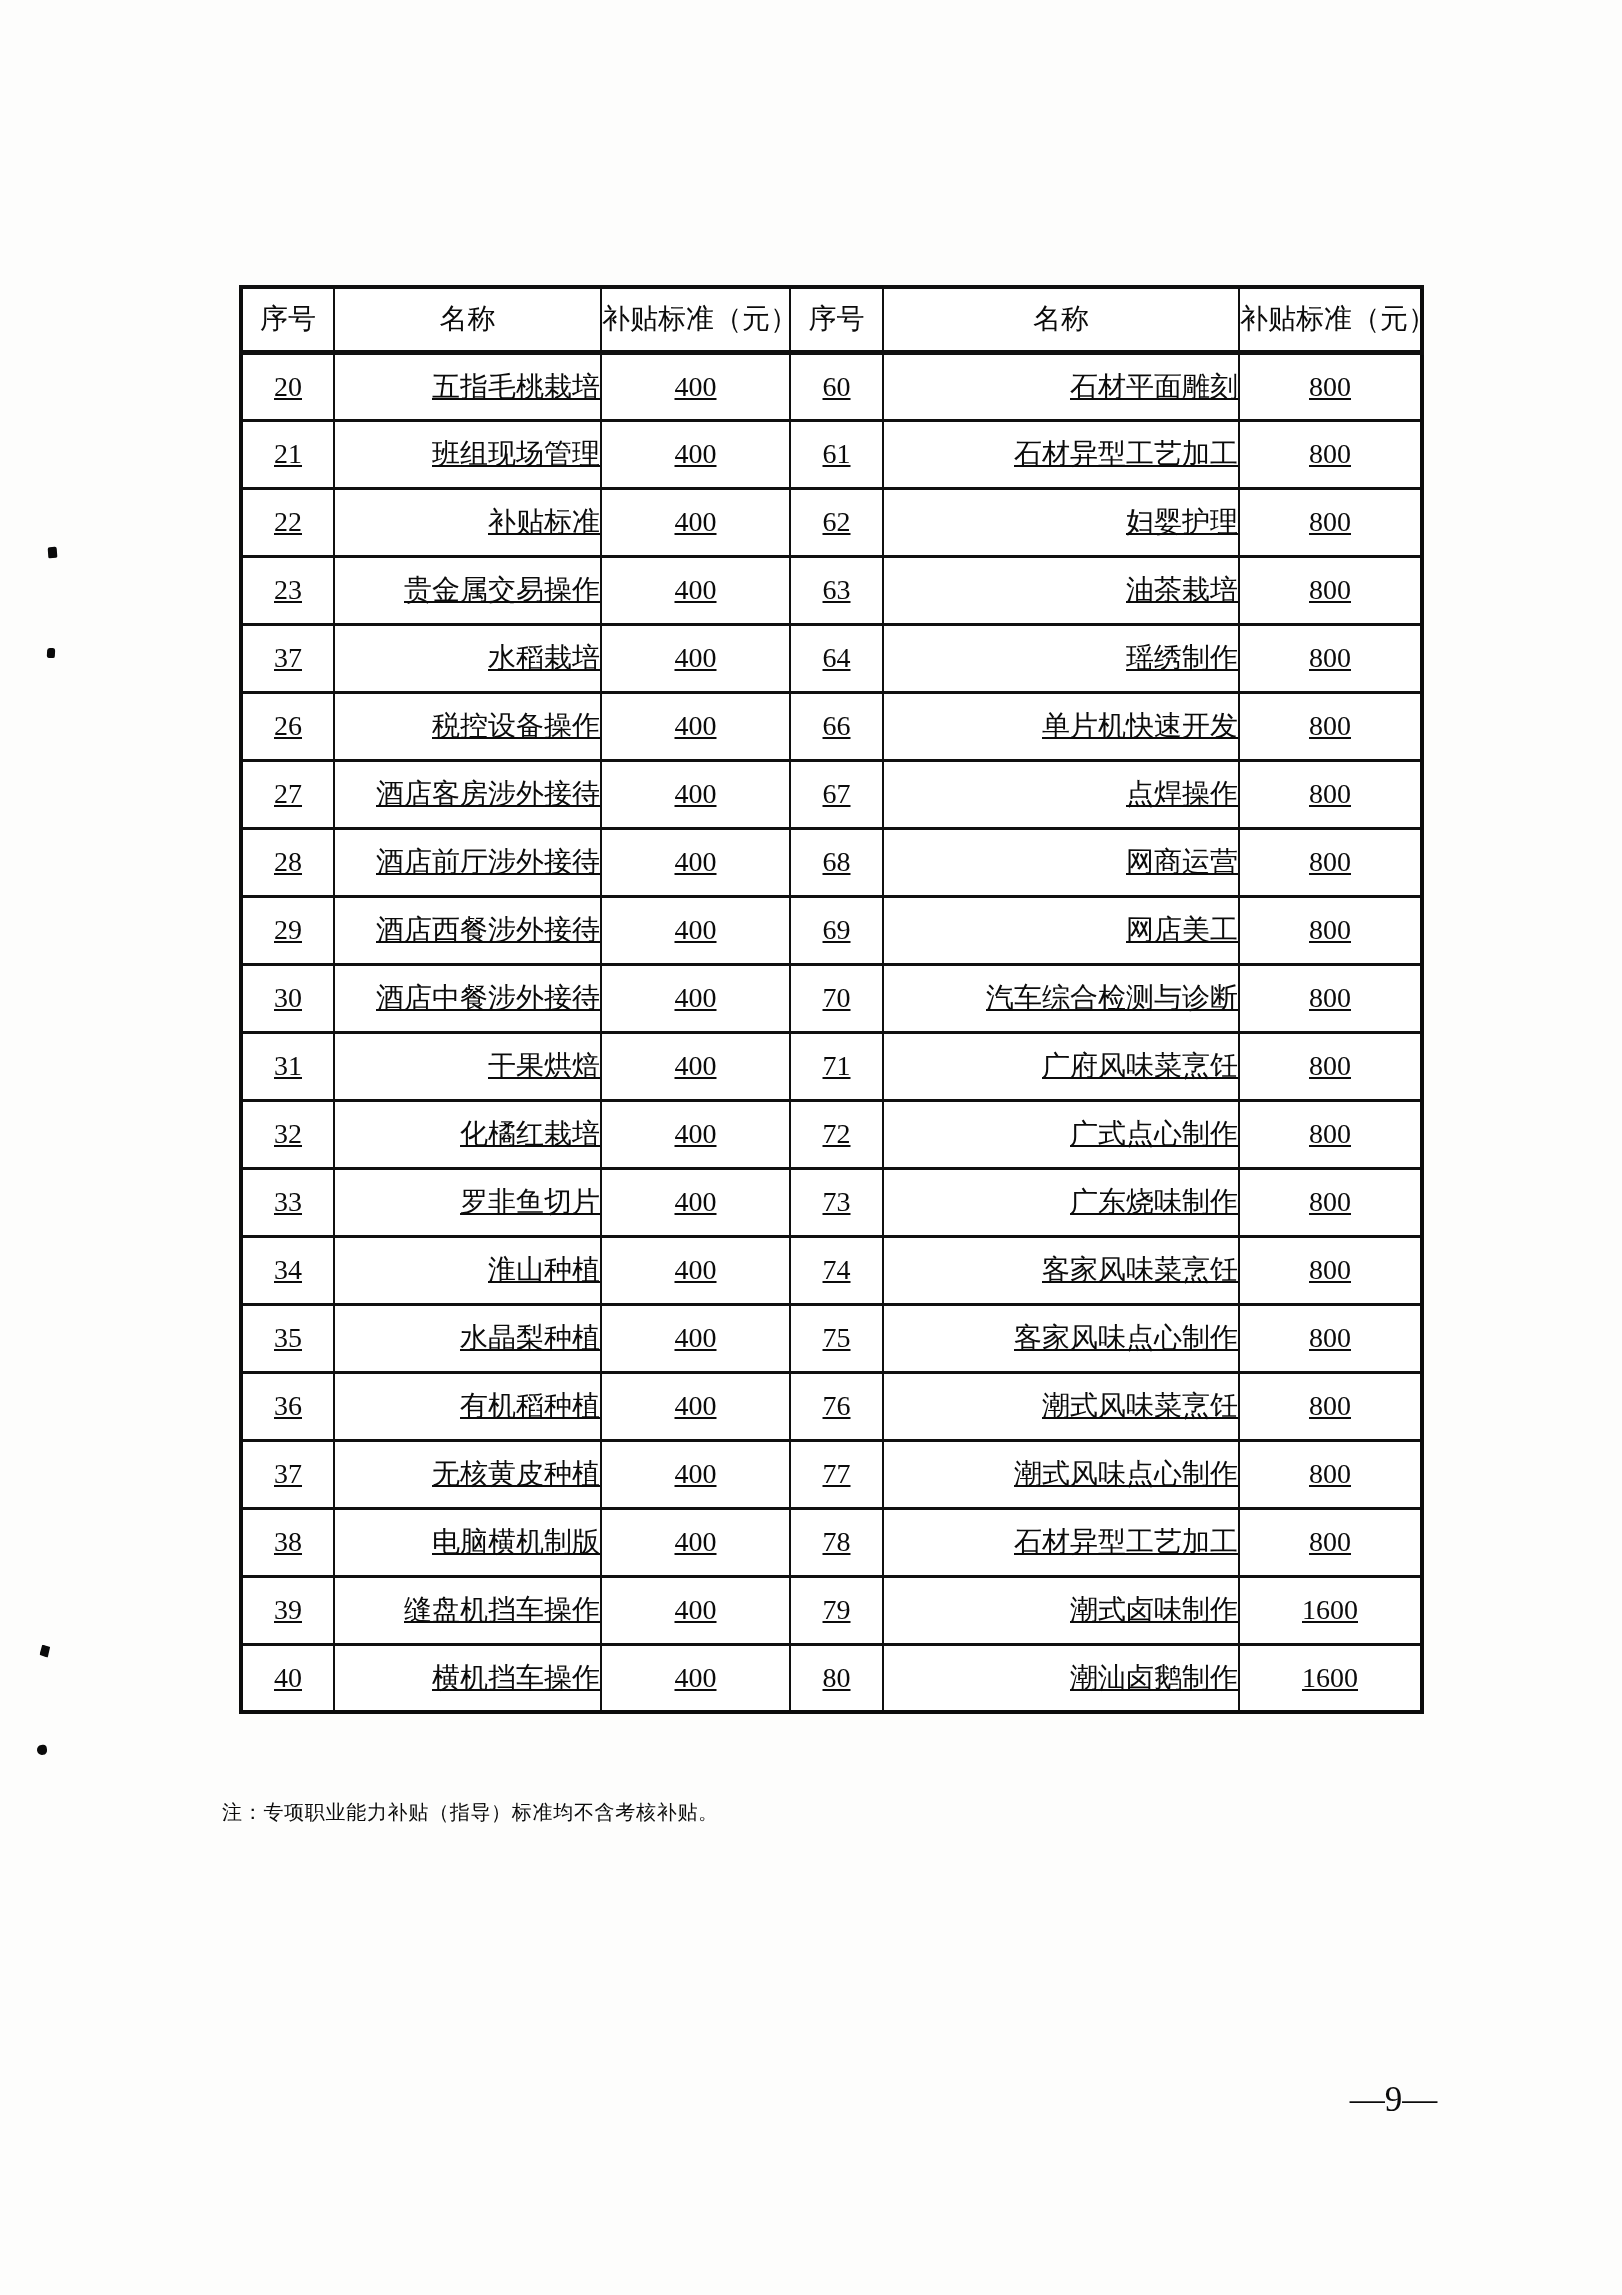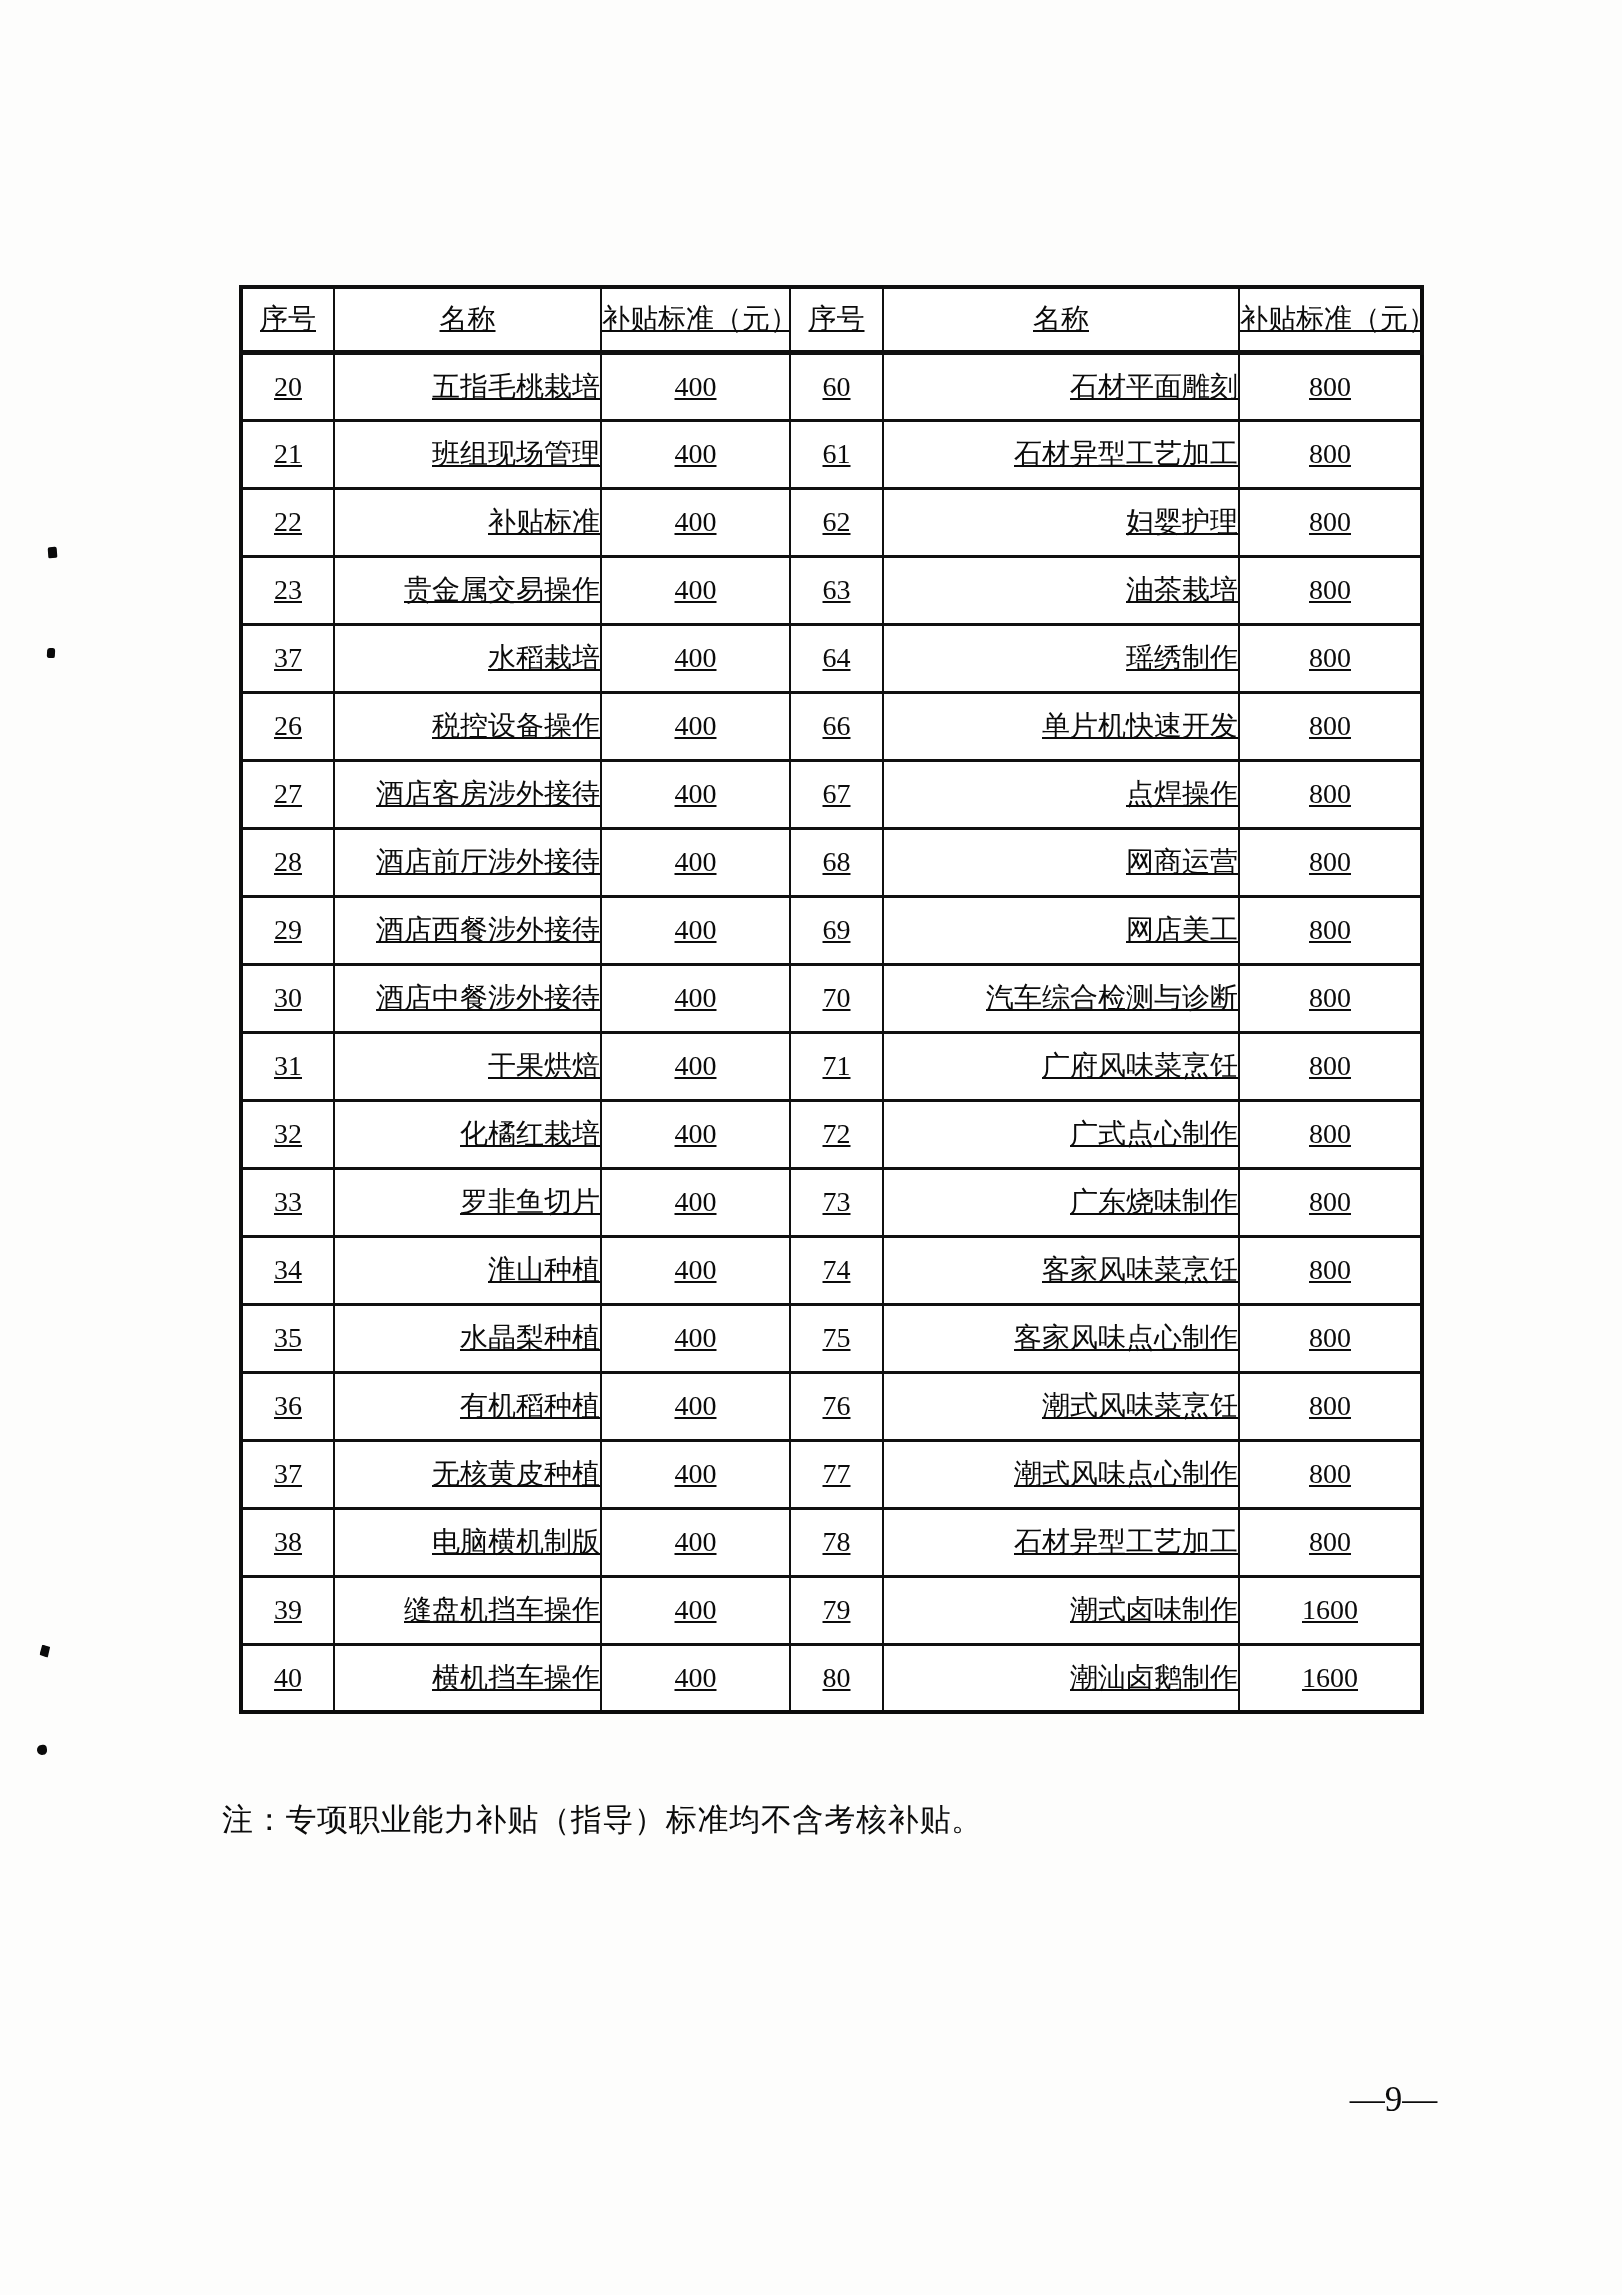--- a/index.html
+++ b/index.html
@@ -40,41 +40,40 @@
   .subsidy-table thead tr {
     height: 65px;
   }
   .subsidy-table thead th {
     font-weight: normal;
     font-size: 28px;
     text-align: center;
     border-top-width: 4.1px;
     border-bottom-width: 5.5px;
     padding: 0;
-    text-decoration: underline;
   }
   .subsidy-table tbody tr {
     height: 68px;
     text-decoration: underline;
   }
   .subsidy-table tbody td {
     font-size: 28px;
     border-top-width: 3.4px;
     border-bottom-width: 3.4px;
     padding: 0;
   }
   .col-num   { text-align: center; }
   .col-name  { text-align: right; padding-left: 5.5px !important; }
   .col-subsidy { text-align: center; }
 
   .doc-note {
     position: absolute;
     left: 222px;
     top: 1799px;
-    font-size: 31px;
+    font-size: 20px;
     letter-spacing: 0.7px;
     white-space: nowrap;
   }
   .page-number {
     position: absolute;
     left: 1332px;
     top: 2080px;
     width: 123px;
     text-align: center;
     font-size: 35px;

